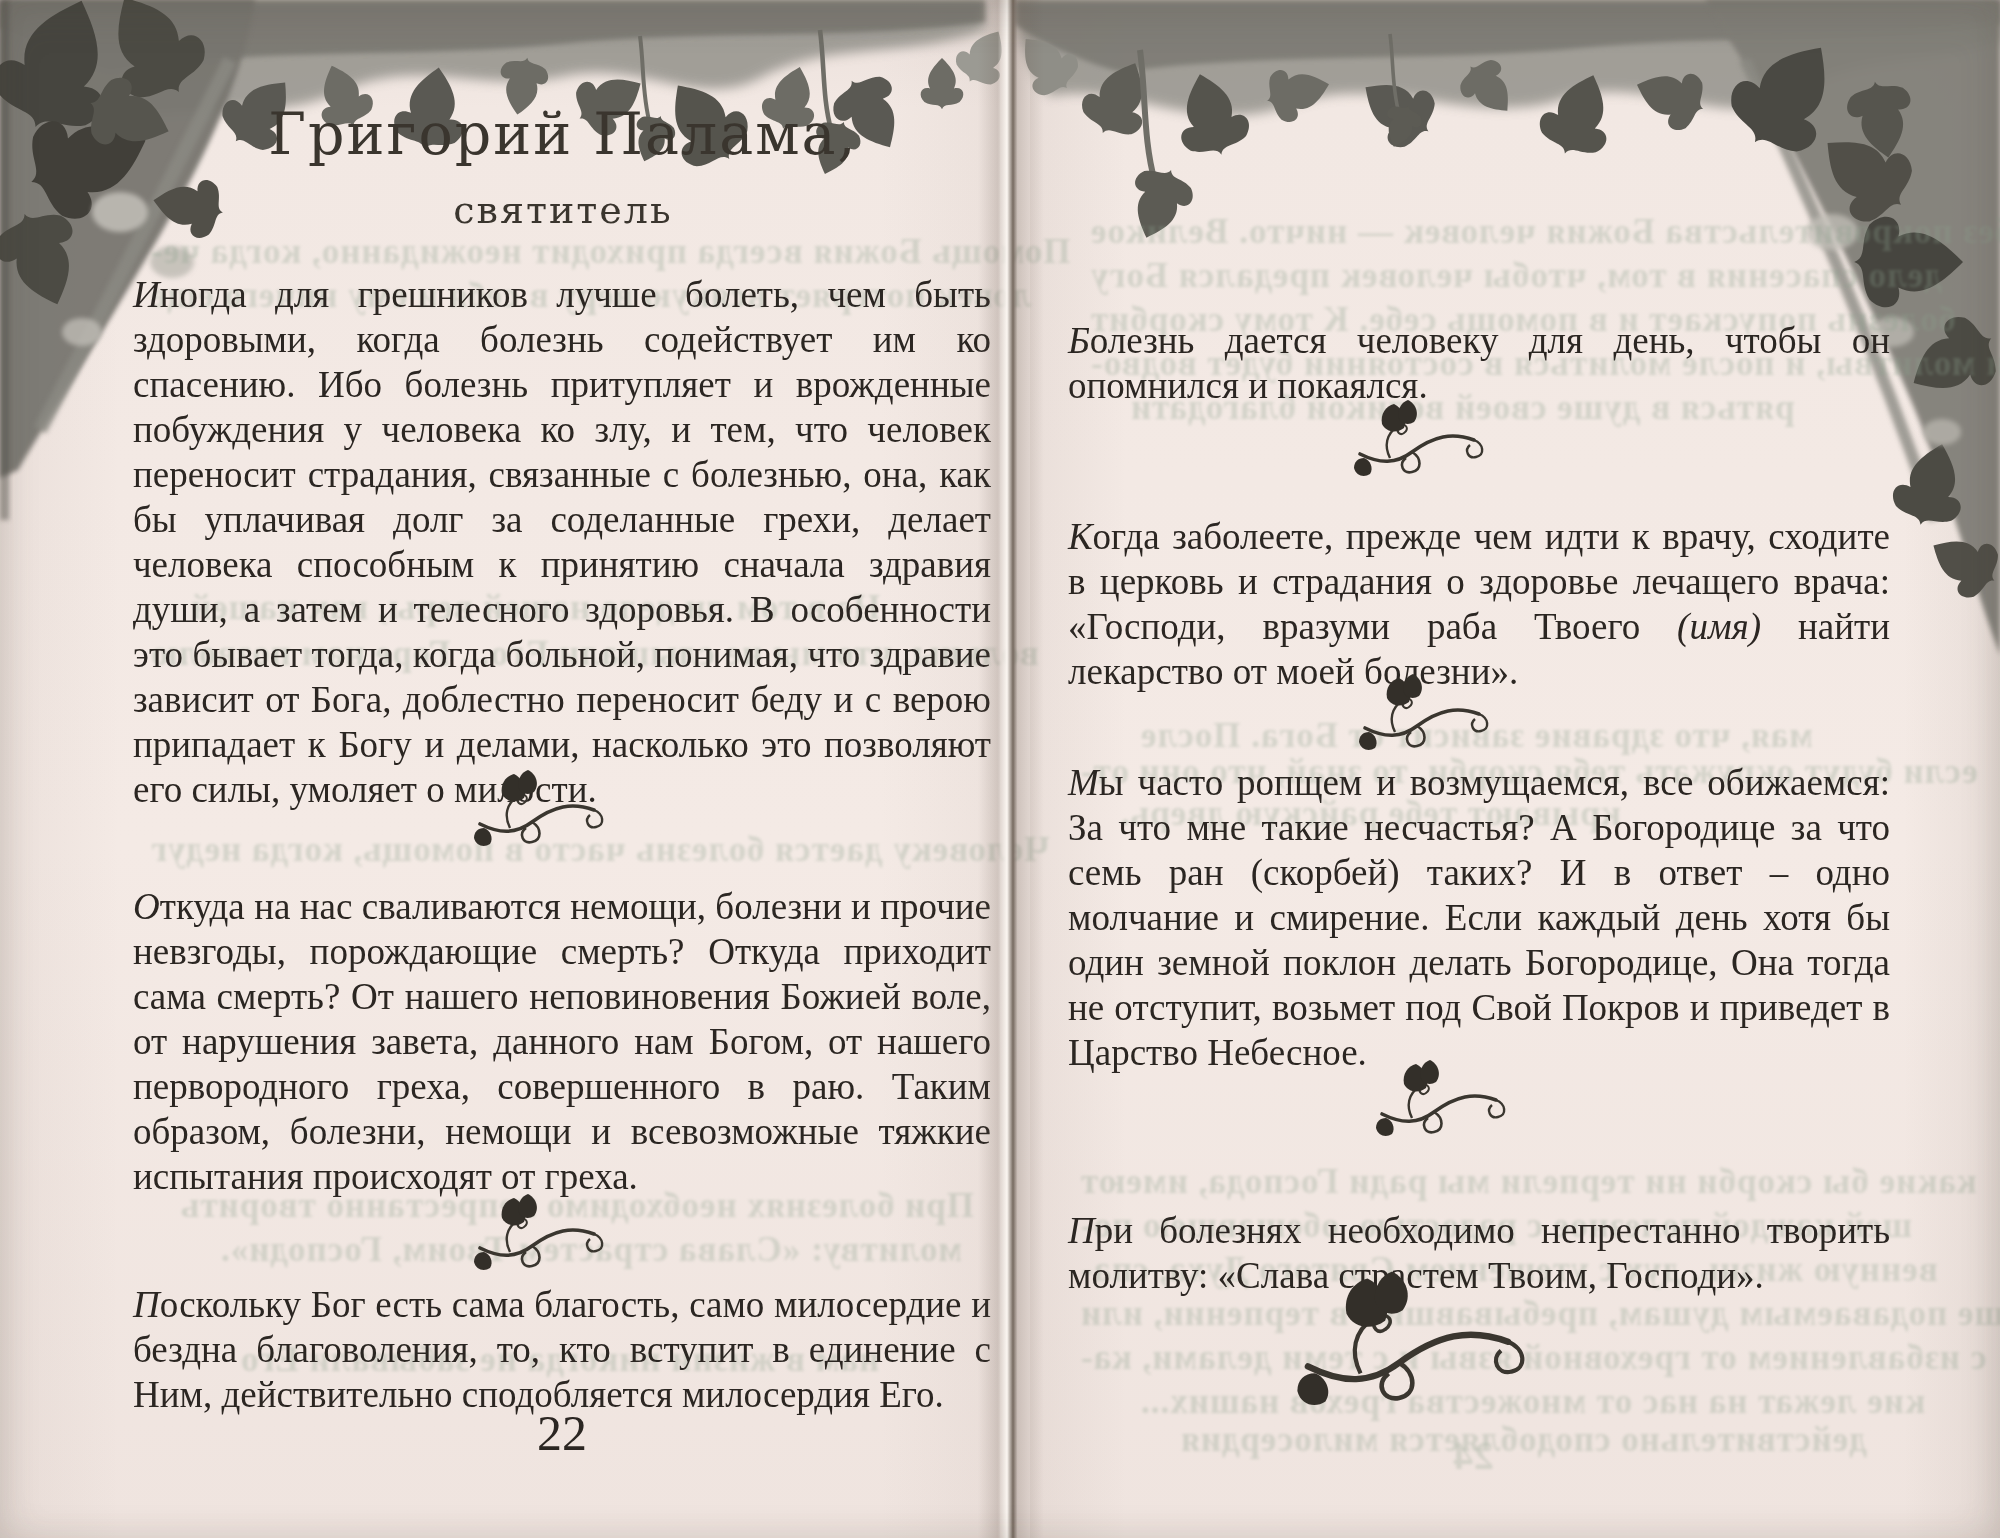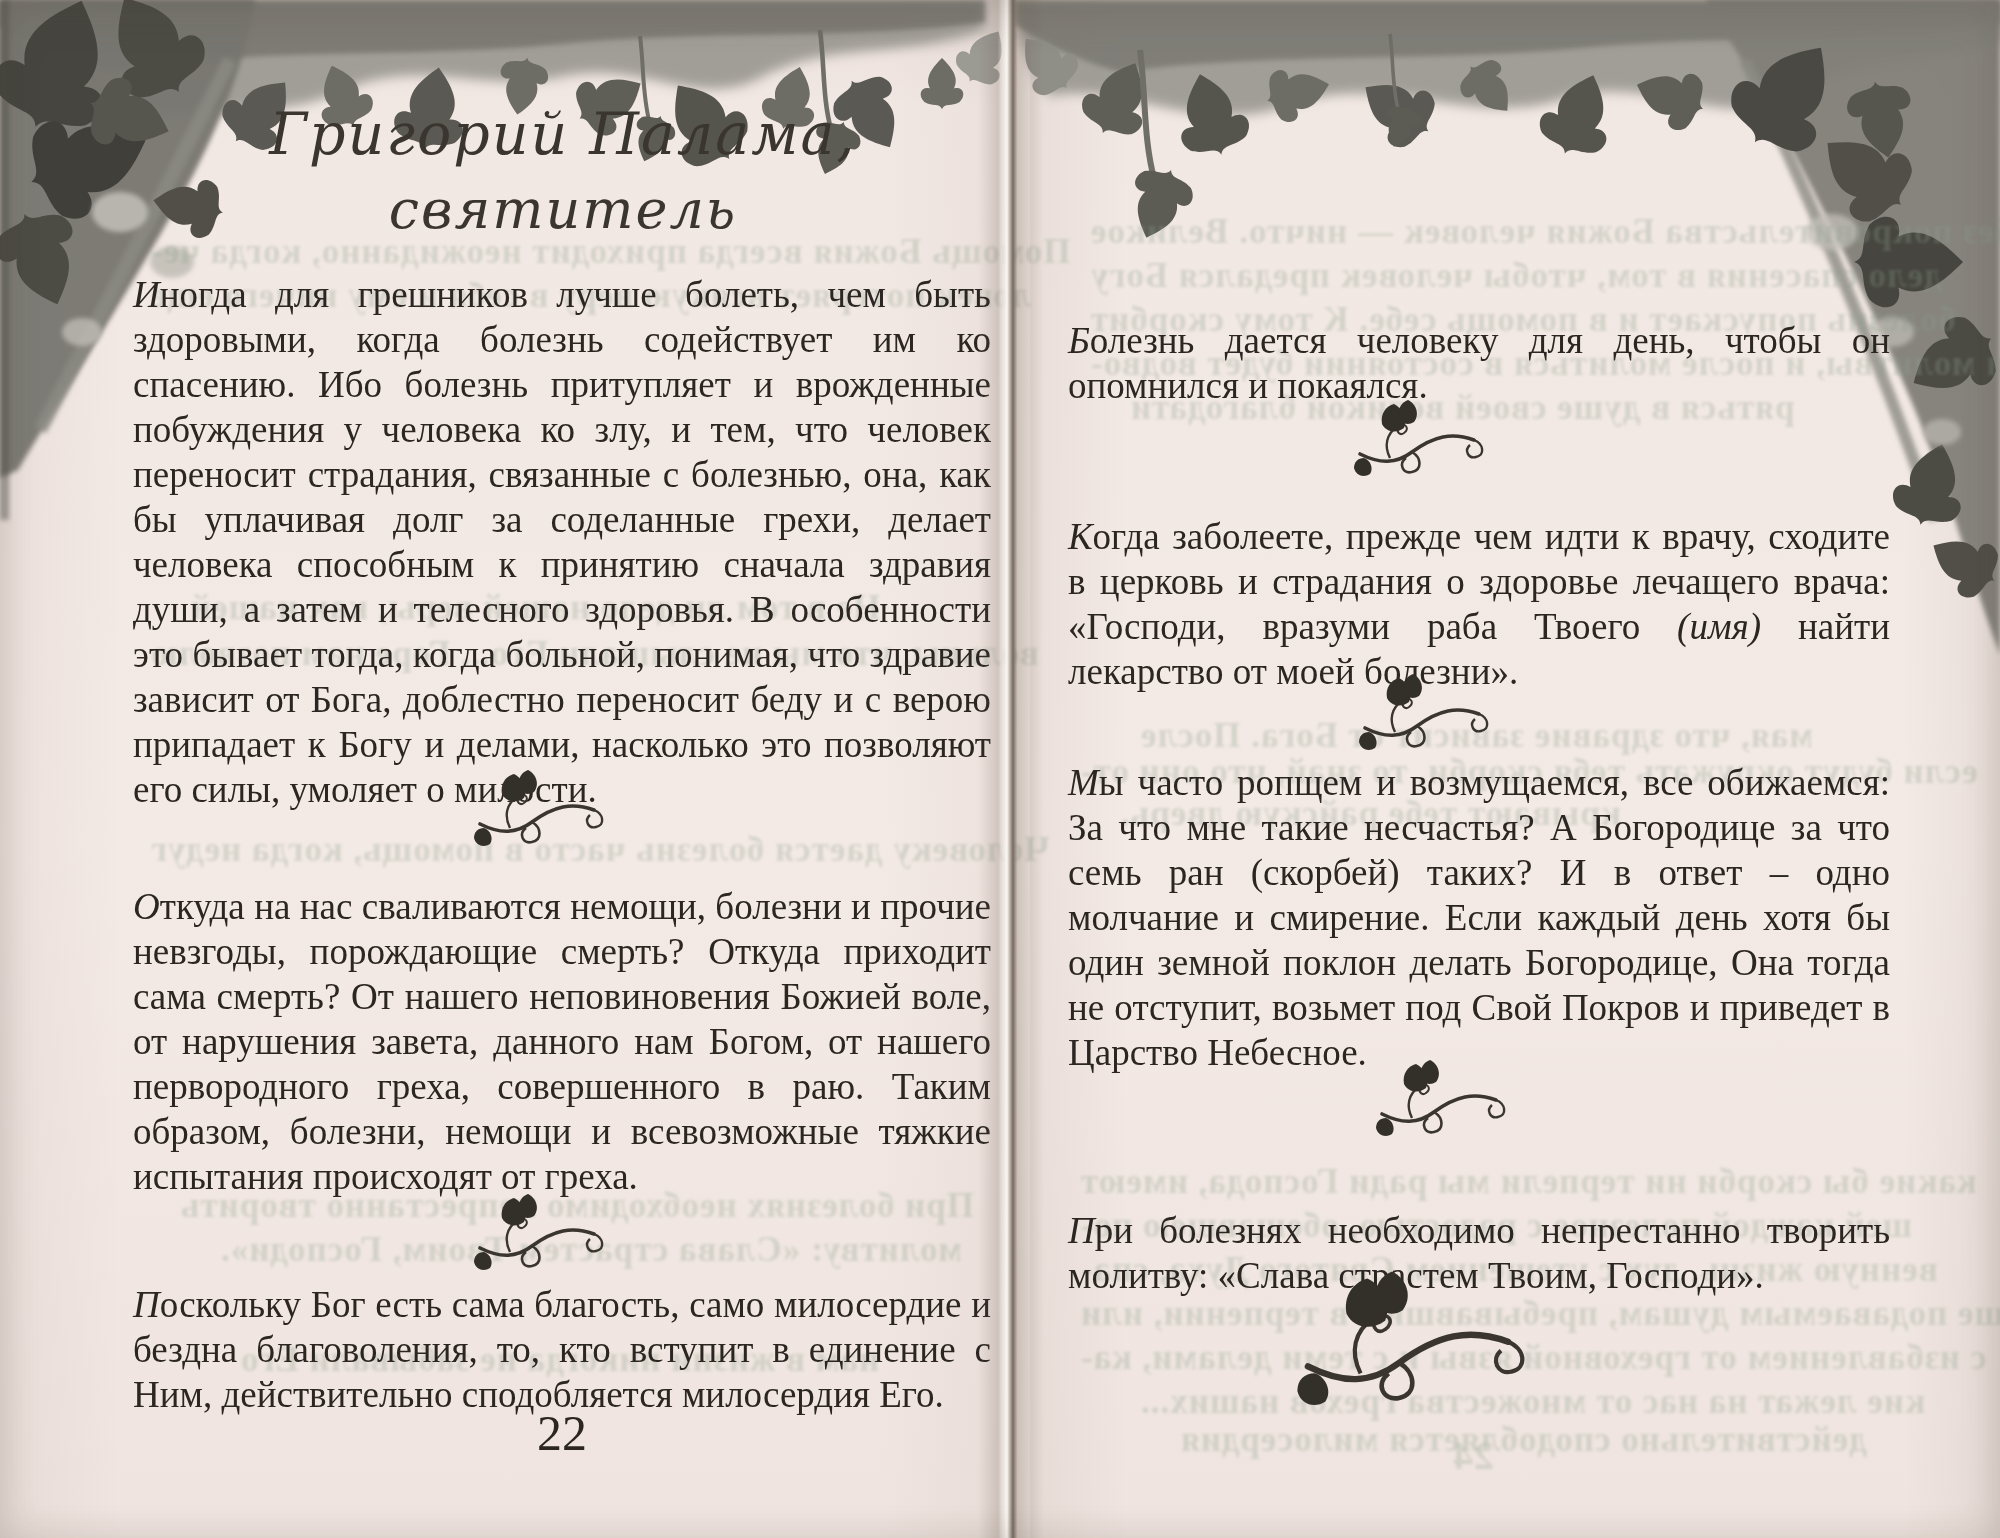--- a/index.html
+++ b/index.html
@@ -10,23 +10,23 @@
   }
   .page-tint{position:absolute;top:0;height:1538px;}
   .page-tint.left{left:0;width:1000px;background:linear-gradient(90deg,rgba(120,100,90,.07),rgba(255,255,255,0) 12%,rgba(255,255,255,0) 88%,rgba(120,100,90,.06));}
   .page-tint.right{left:1030px;width:970px;background:linear-gradient(90deg,rgba(120,100,90,.08),rgba(255,255,255,0) 10%,rgba(255,255,255,0) 90%,rgba(110,95,85,.09));}
   .spine{
     position:absolute;left:978px;top:0;width:66px;height:1538px;
     background:linear-gradient(90deg,rgba(0,0,0,0) 0%,rgba(110,95,85,.22) 30%,#fbf6f1 44%,#766a60 53%,rgba(110,95,85,.28) 60%,rgba(0,0,0,0) 100%);
   }
   .title{
     position:absolute;text-align:center;font-family:"DejaVu Serif",serif;
-    font-style:italic;font-size:57px;line-height:76px;color:#3a352e;letter-spacing:2px;
-  }
-  .title .t2{font-size:54px;}
+    font-size:57px;line-height:76px;color:#3a352e;letter-spacing:2px;
+  }
+  .title .t2{font-size:38px;}
   .body-para{
     position:absolute;margin:0;text-align:justify;font-size:37px;line-height:45px;
     color:#2b2622;
   }
   .body-para::first-letter{font-style:italic;}
   .body-para i{}
   .pagenum{position:absolute;font-size:50px;color:#2b2622;text-align:center;}
   .ghost{
     position:absolute;transform:scaleX(-1);color:#8ba08c;opacity:.30;
     filter:blur(1.4px);font-weight:600;font-size:35px;letter-spacing:1px;white-space:nowrap;

